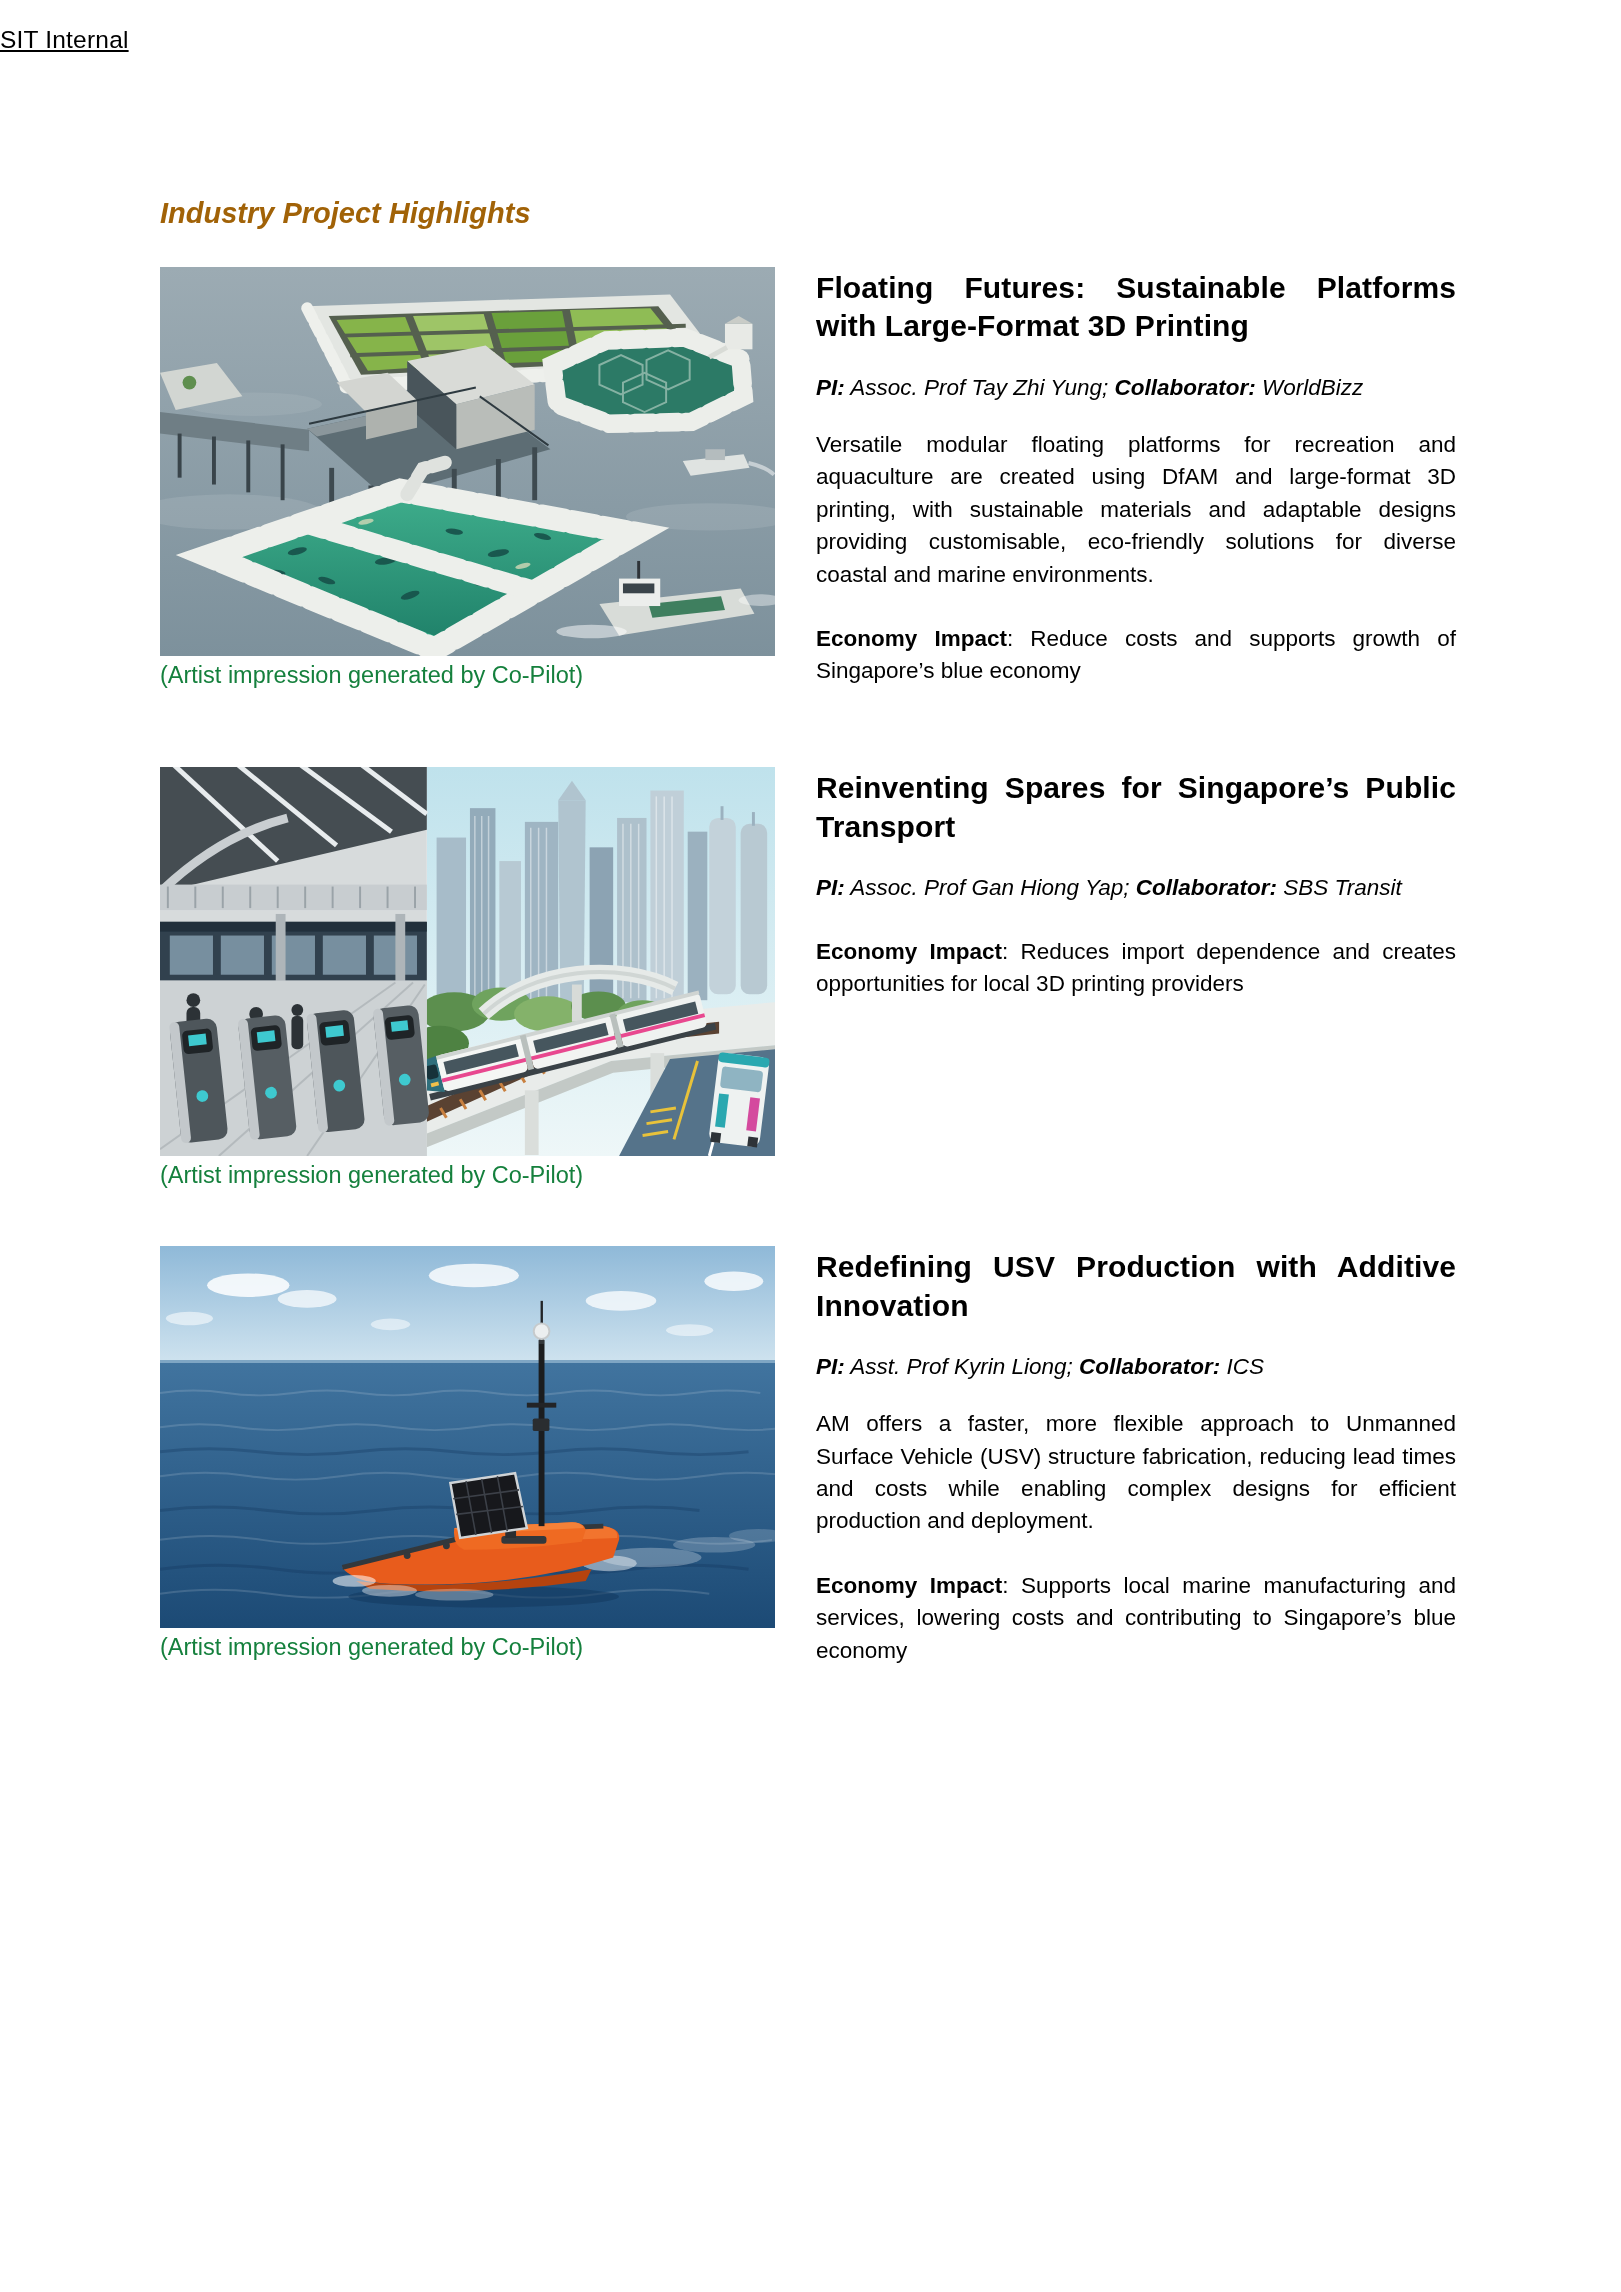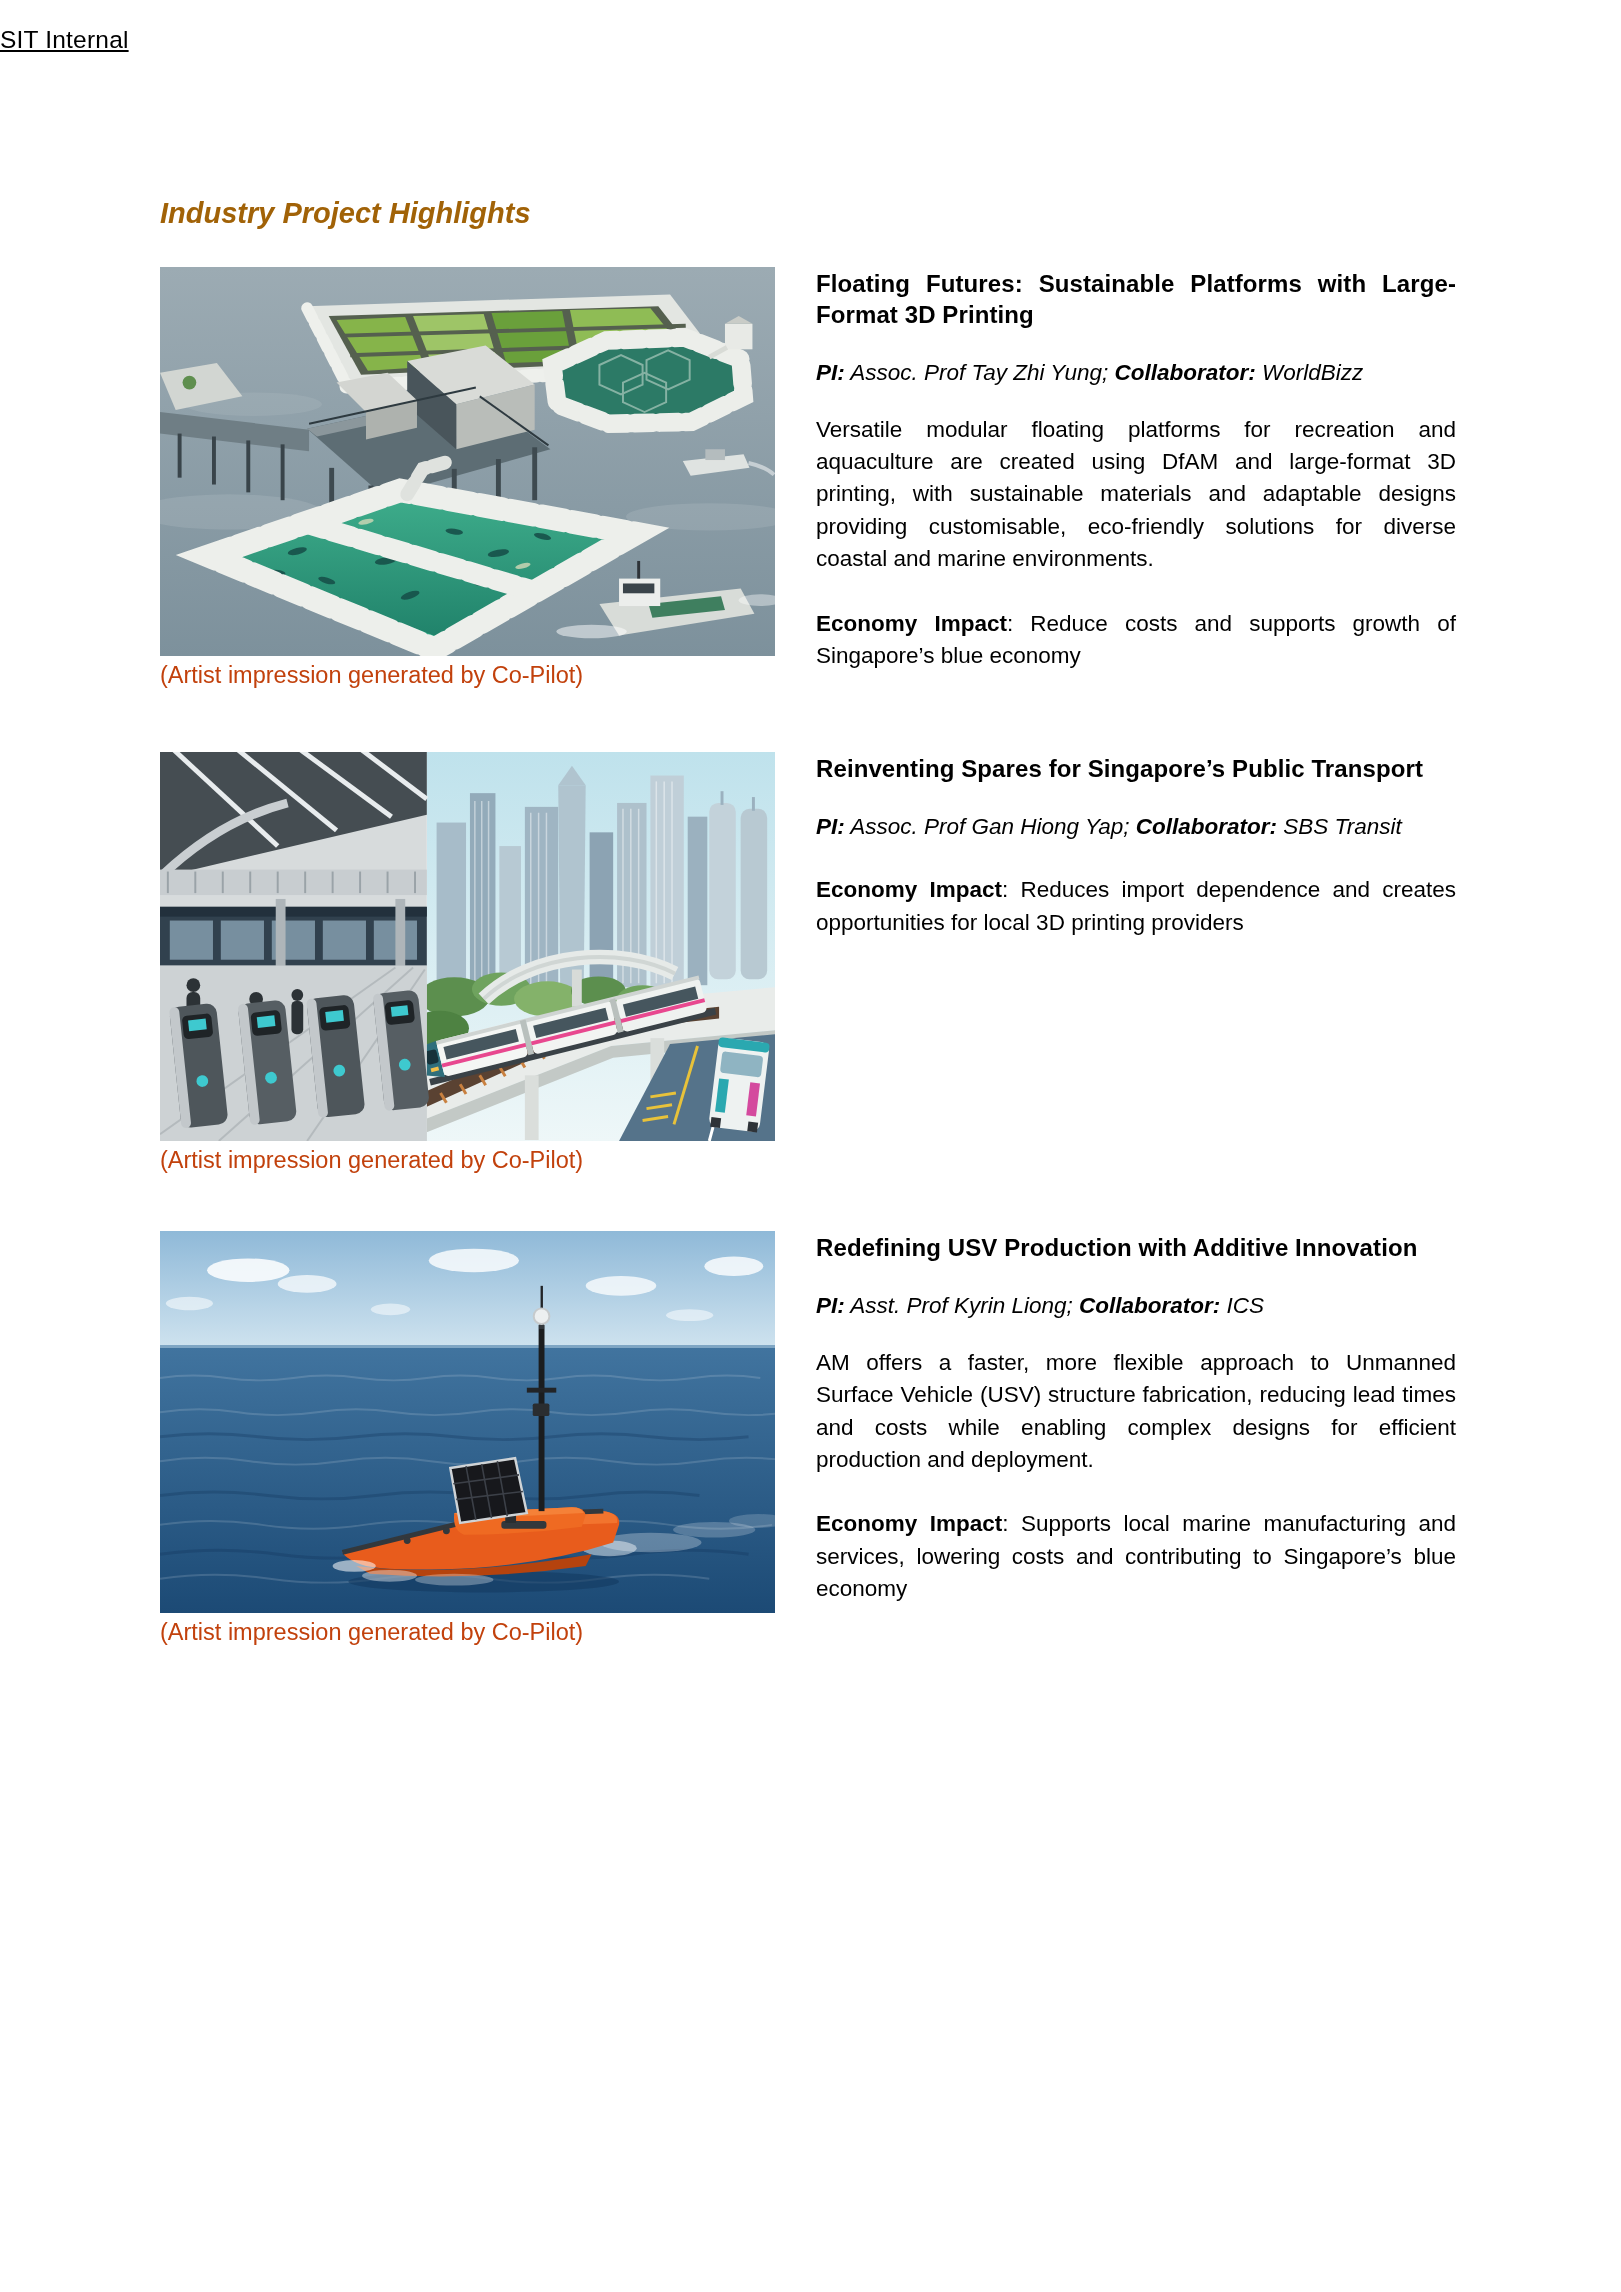--- a/index.html
+++ b/index.html
@@ -15,24 +15,24 @@
   .content{padding:0 165px 39px 160px;}
   .section-heading{
     margin:143px 0 0 0;
     color:#a16207;font-size:29px;font-weight:bold;font-style:italic;
   }
   .row{display:flex;gap:41px;margin-top:57px;align-items:flex-start;}
   .row.first{margin-top:37px;}
   .figure{flex:0 0 615px;width:615px;}
   .figure svg{display:block;width:615px;height:389px;}
   .figure.f3 svg{height:382px;}
-  .caption{font-size:23.5px;margin-top:5.9px;color:#c2410c;}
+  .caption{font-size:23.5px;margin-top:5.9px;color:#15803d;}
   .text-col{flex:1;min-width:0;}
   .proj-title{
-    margin:2px 0 0 0;font-size:24px;font-weight:bold;line-height:1.28;
+    margin:2px 0 0 0;font-size:30px;font-weight:bold;line-height:1.28;
     text-align:justify;letter-spacing:0.1px;
   }
   .pi-line{font-size:22.5px;font-style:italic;margin-top:27.4px;line-height:1.35;}
   .pi-line .b{font-weight:bold;}
   .body-text{font-size:22.5px;line-height:1.44;text-align:justify;margin-top:25.5px;}
   .impact{font-size:22.5px;line-height:1.44;text-align:justify;margin-top:32px;}
   .impact .b{font-weight:bold;}
 </style>
 </head>
 <body>

